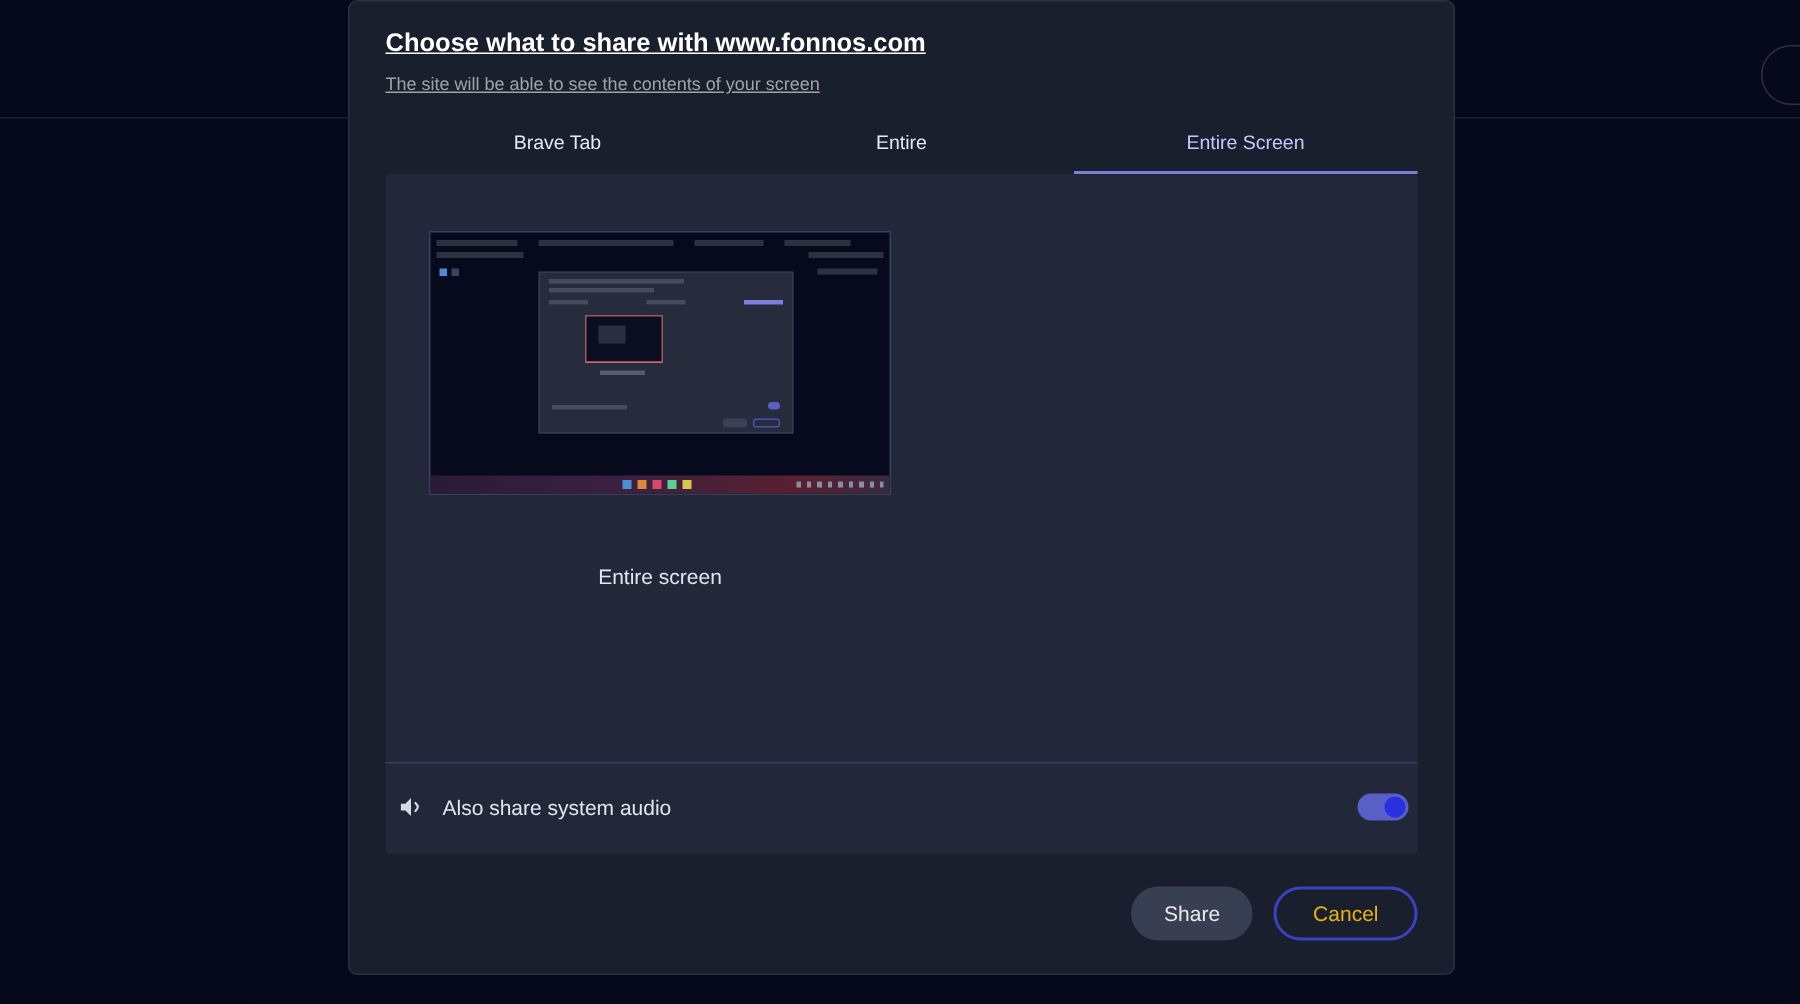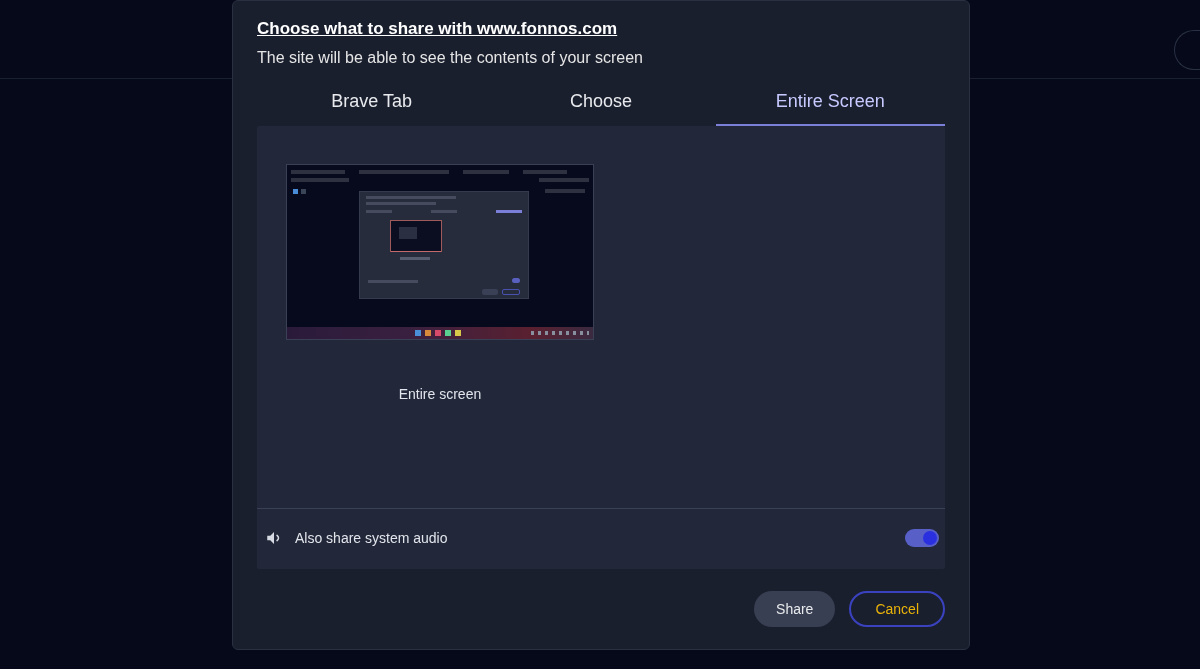--- a/index.html
+++ b/index.html
@@ -37,33 +37,34 @@
     padding: 18px 24px 14px 24px;
   }
   .dialog-title {
     font-size: 17px;
     font-weight: 600;
     color: #ffffff;
     margin-bottom: 10px;
     text-decoration: underline;
   }
   .dialog-subtitle {
-    font-size: 16px;
-    color: #e5e5e5;
+    font-size: 12px;
+    color: #a3a3a3;
+    text-decoration: underline;
   }
 
   .tabs {
     display: flex;
     padding: 0 24px;
   }
   .tab {
     flex: 1;
     text-align: center;
     padding: 10px 0 12px 0;
-    font-size: 18px;
+    font-size: 13px;
     color: #e8eaed;
     cursor: pointer;
     border-bottom: 2px solid transparent;
   }
   .tab.active {
     color: #c7c9ff;
     border-bottom: 2px solid #7b7fd8;
     font-weight: 500;
   }
 
@@ -241,21 +242,21 @@
 
 <div class="dialog">
 
   <div class="dialog-header">
     <div class="dialog-title">Choose what to share with www.fonnos.com</div>
     <div class="dialog-subtitle">The site will be able to see the contents of your screen</div>
   </div>
 
   <div class="tabs">
     <div class="tab">Brave Tab</div>
-    <div class="tab">Choose</div>
+    <div class="tab">Entire</div>
     <div class="tab active">Entire Screen</div>
   </div>
 
   <div class="content-pane">
 
     <div class="screen-option">
       <div class="preview-frame">
         <div class="pf-top">
           <span class="grp g1"></span>
             <span class="grp g2"></span>

